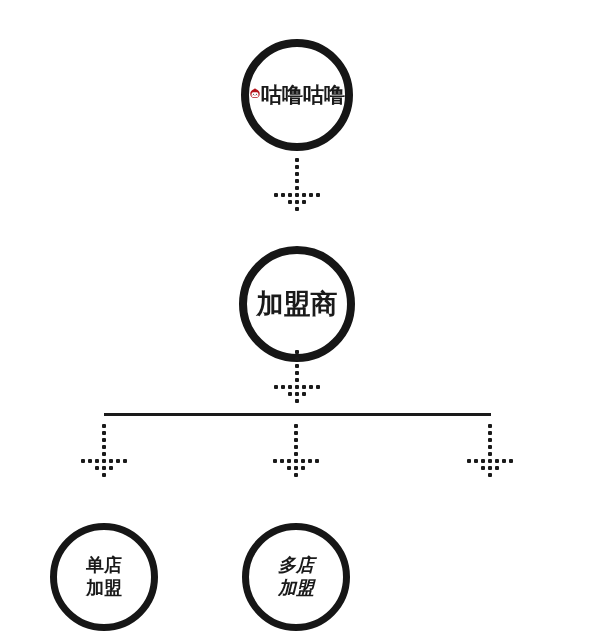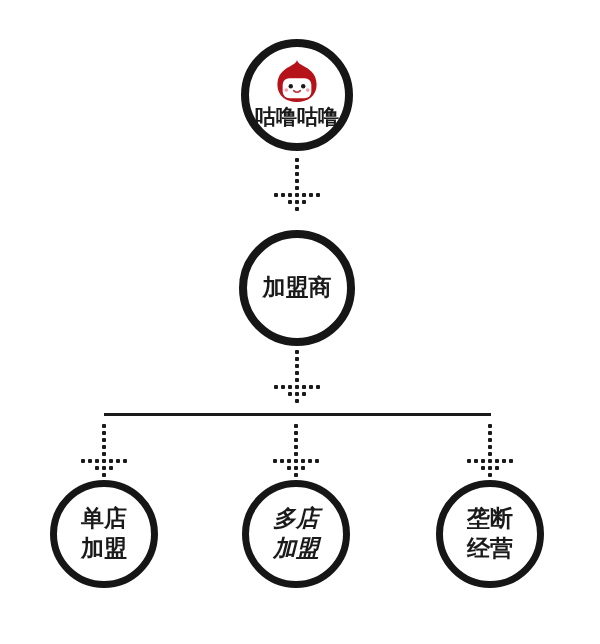--- a/index.html
+++ b/index.html
@@ -11,32 +11,32 @@
     font-family: "Liberation Sans", "DejaVu Sans", sans-serif;
     overflow: hidden;
   }
   .node {
     position: absolute;
     box-sizing: border-box;
     background: #ffffff;
     border: 8px solid #161616;
     border-radius: 50%;
     display: flex;
-    flex-direction: column;
+    flex-direction: row;
     align-items: center;
     justify-content: center;
     text-align: center;
     color: #1a1a1a;
     font-weight: bold;
   }
   .node .label div { white-space: nowrap; }
   .node-top    { left: 241px; top: 39px;  width: 112px; height: 112px; font-size: 21px; line-height: 1.18; }
   .node-top .mascot { width: 50px; height: 44px; margin: -2px 0 2px 0; }
-  .node-middle { left: 239px; top: 230px; width: 116px; height: 116px; font-size: 23px; line-height: 1.28; }
-  .node-leaf   { width: 108px; height: 108px; border-width: 7px; font-size: 23px; line-height: 1.3; top: 480px; }
+  .node-middle { left: 239px; top: 246px; width: 116px; height: 116px; font-size: 27px; line-height: 1.28; }
+  .node-leaf   { width: 108px; height: 108px; border-width: 7px; font-size: 18px; line-height: 1.3; top: 523px; }
   .leaf-0 { left: 50px; }
   .leaf-1 { left: 242px; font-style: italic; }
   .leaf-2 { left: 436px; }
   .arrow {
     position: absolute;
     width: 46px;
     height: 53px;
   }
   .arrow-1 { left: 274px; top: 158px; }
   .arrow-2 { left: 274px; top: 350px; }
@@ -129,20 +129,14 @@
     </div>
   </div>
 
   <div class="node node-leaf leaf-1">
     <div class="label">
       <div>多店</div>
       <div>加盟</div>
     </div>
   </div>
 
-  <div class="node node-leaf leaf-2">
-    <div class="label">
-      <div>垄断</div>
-      <div>经营</div>
-    </div>
-  </div>
 
 </div>
 
 </body></html>

